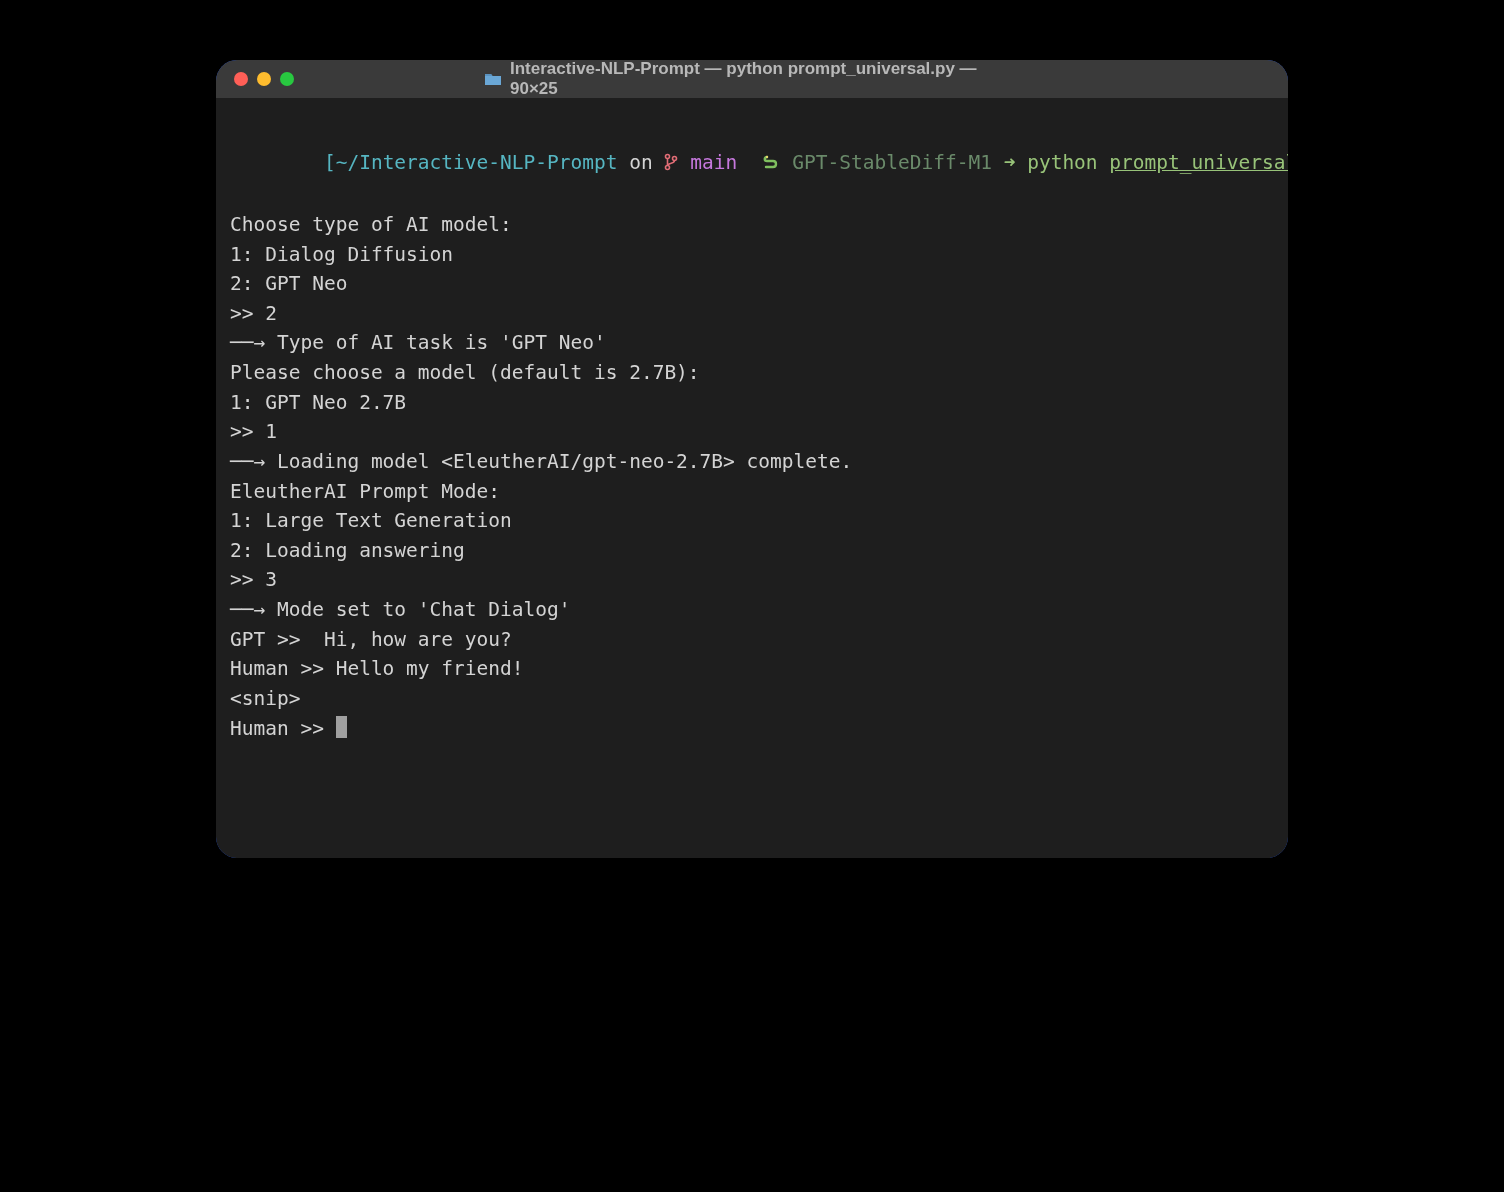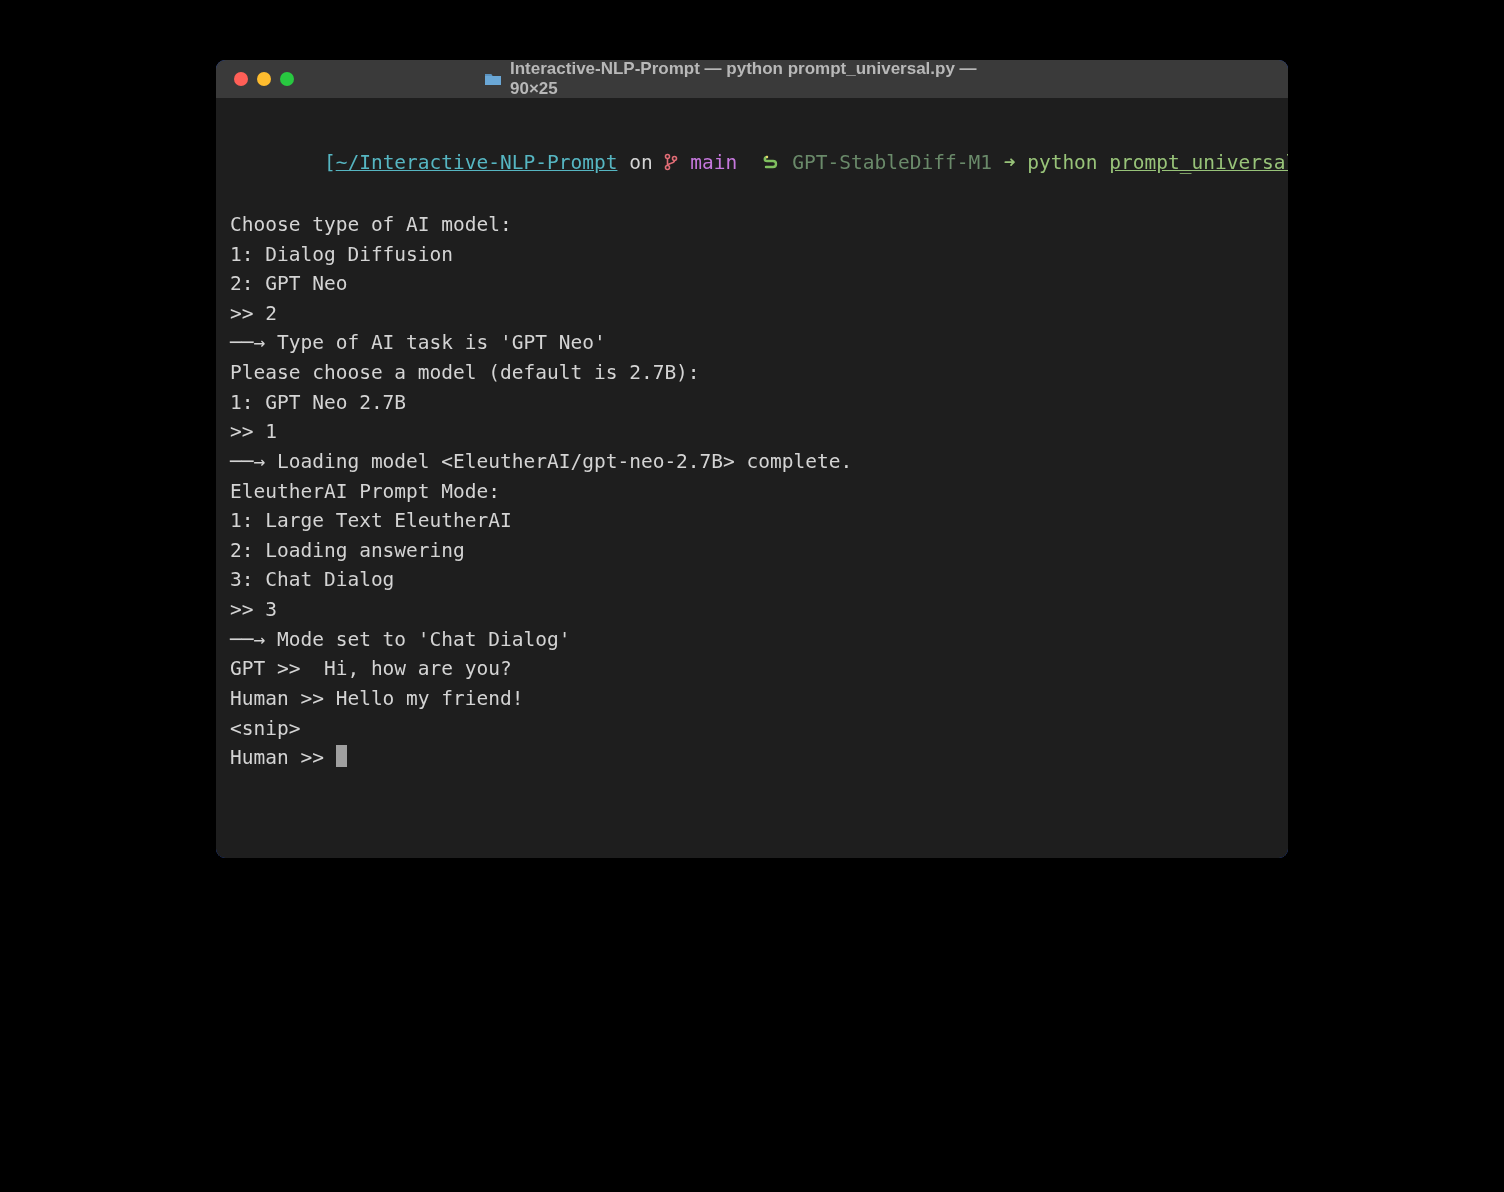--- a/index.html
+++ b/index.html
@@ -9,21 +9,21 @@
       height: 1192px;
       font-family: "SF Mono", "Menlo", "Monaco", monospace;
       display: flex;
       align-items: flex-start;
       justify-content: center;
       padding-top: 60px;
     }
     .terminal-window {
       width: 1072px;
       background: #1d4ed8;
-      border-radius: 9px;
+      border-radius: 21px;
       overflow: hidden;
       box-shadow: 0 20px 60px rgba(0,0,0,0.8);
     }
     .titlebar {
       background: #3a3a3a;
       height: 38px;
       display: flex;
       align-items: center;
       padding: 0 18px;
       position: relative;
@@ -64,21 +64,21 @@
       padding: 20px 14px 30px 14px;
       font-size: 19.5px;
       line-height: 1.52;
       color: #d4d4d4;
       min-height: 760px;
     }
     .line {
       white-space: pre;
       font-family: "SF Mono", "Menlo", "Monaco", monospace;
     }
-    .c-teal { color: #56b6c2; text-decoration: underline; }
+    .c-teal { color: #56b6c2; }
     .c-white { color: #d4d4d4; }
     .c-magenta { color: #c678dd; font-weight: 400; }
     .c-green-dim { color: #6a8a6a; text-align: center; }
     .c-green { color: #98c379; margin-top: 12px; }
     .c-underline { text-decoration: underline; }
     .c-bracket { color: #56b6c2; }
     .branch-icon {
       display: inline-block;
       vertical-align: -2px;
     }
@@ -146,23 +146,22 @@
     <div class="line">Choose type of AI model:</div>
     <div class="line">1: Dialog Diffusion</div>
     <div class="line">2: GPT Neo</div>
     <div class="line">&gt;&gt; 2</div>
     <div class="line">──→ Type of AI task is 'GPT Neo'</div>
     <div class="line">Please choose a model (default is 2.7B):</div>
     <div class="line">1: GPT Neo 2.7B</div>
     <div class="line">&gt;&gt; 1</div>
     <div class="line">──→ Loading model &lt;EleutherAI/gpt-neo-2.7B&gt; complete.</div>
     <div class="line">EleutherAI Prompt Mode:</div>
-    <div class="line">1: Large Text EleutherAI</div>
+    <div class="line">1: Large Text Generation</div>
     <div class="line">2: Loading answering</div>
-    <div class="line">3: Chat Dialog</div>
     <div class="line">&gt;&gt; 3</div>
     <div class="line">──→ Mode set to 'Chat Dialog'</div>
     <div class="line"></div>
     <div class="line">GPT &gt;&gt;  Hi, how are you?</div>
     <div class="line">Human &gt;&gt; Hello my friend!</div>
     <div class="line">&lt;snip&gt;</div>
     <div class="line"></div>
     <div class="line"><span>Human &gt;&gt; </span><span class="cursor-block"></span></div>
   </div>
 </div>

